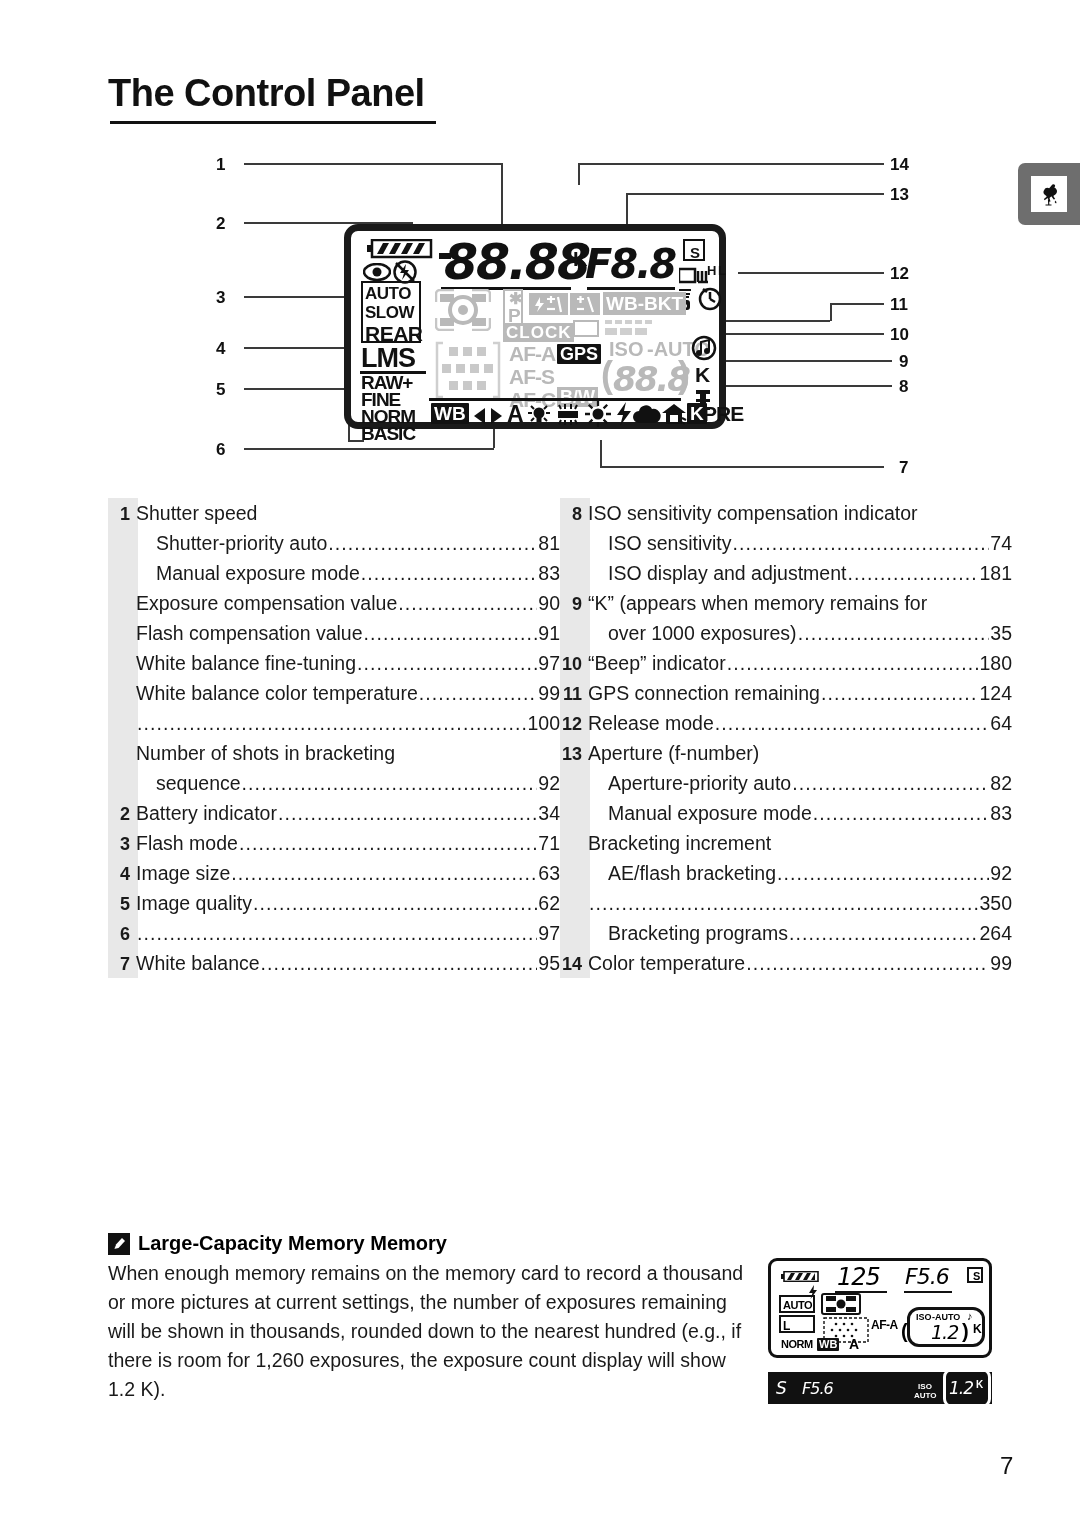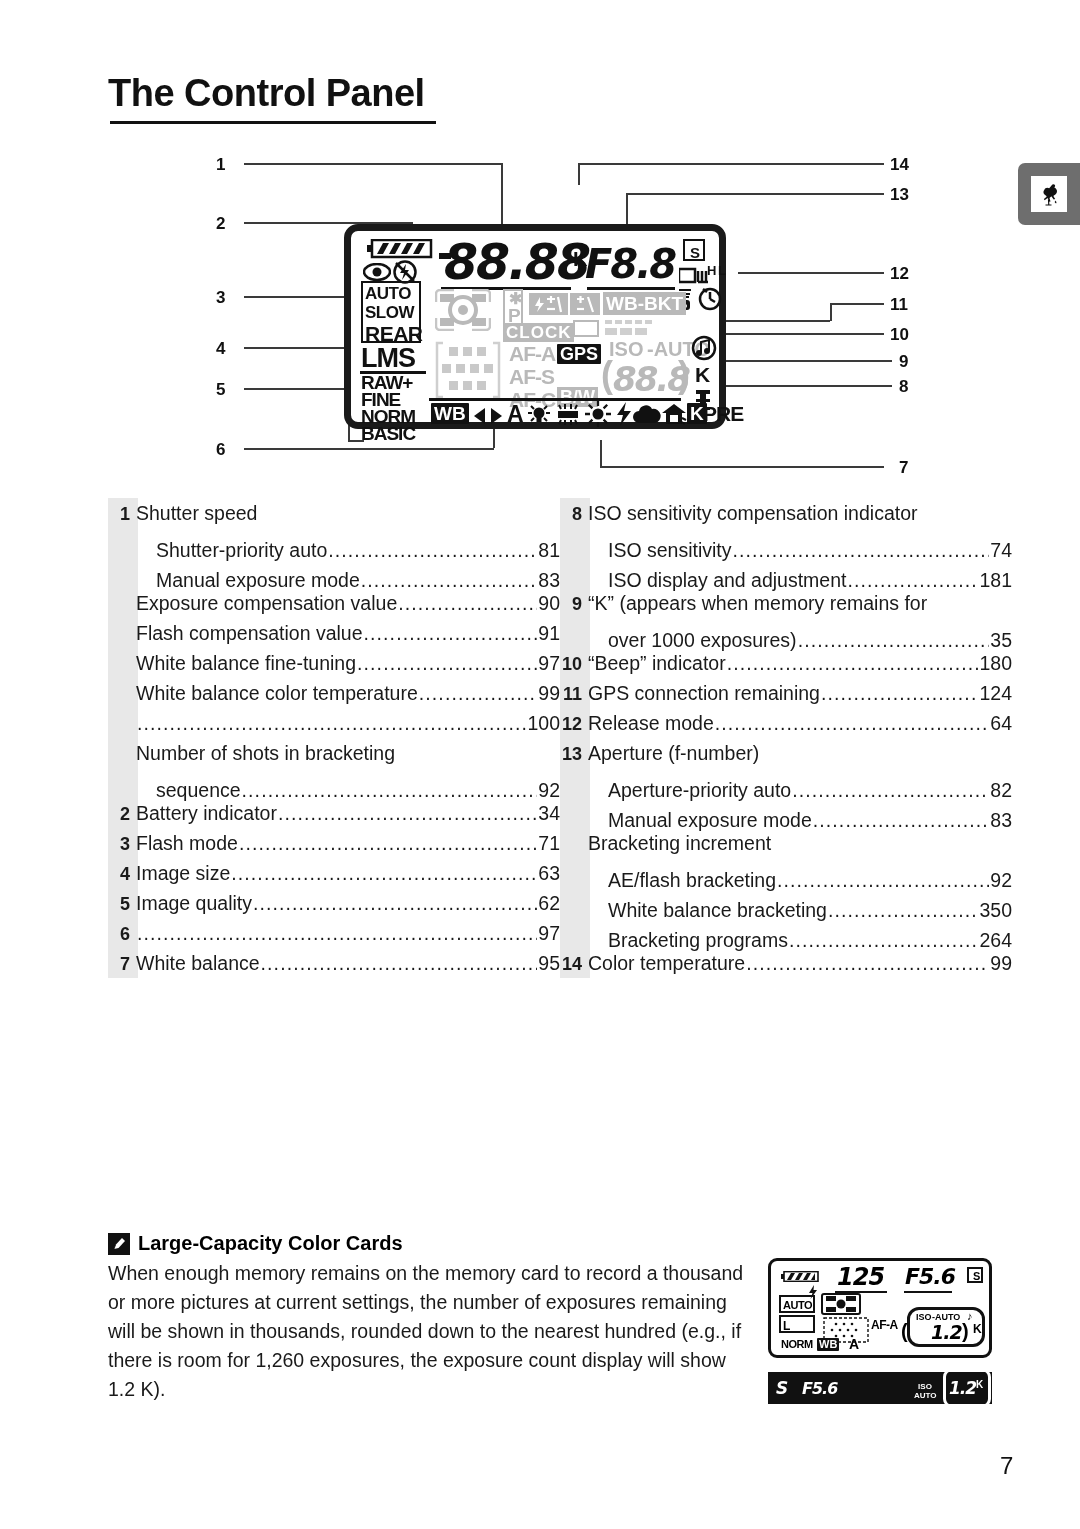--- a/index.html
+++ b/index.html
@@ -171,21 +171,21 @@
     white-space: nowrap;
     margin: 0 1px;
     color: #1a1a1a;
     letter-spacing: 1.1px;
     font-size: 19.5px;
   }
   .row .pg {
     white-space: nowrap;
     font-size: 19.5px;
   }
-  .row.indent1 .label { padding-left: 20px; margin-top: 7px; }
+  .row.indent1 .label { padding-left: 20px; }
 
   
   .note { position: absolute; left: 108px; top: 1232px; width: 650px; }
   .note-head {
     display: flex;
     align-items: center;
     font-size: 20px;
     font-weight: bold;
     margin-bottom: 4px;
   }
@@ -229,21 +229,21 @@
   .it {
     position: absolute;
     font-family: "Liberation Sans", sans-serif;
     font-weight: bold;
     line-height: 1;
     white-space: nowrap;
   }
   .idig {
     font-family: "DejaVu Sans", sans-serif;
     font-style: italic;
-    font-weight: bold;
+    font-weight: normal;
     letter-spacing: -1px;
   }
 
   
   .pageno {
     position: absolute;
     left: 1000px;
     top: 1452px;
     font-size: 24px;
     color: #111;
@@ -719,21 +719,20 @@
         <span class="label">Bracketing increment</span>
       </div>
       <div class="row indent1">
         <span class="n"></span>
         <span class="label">AE/flash bracketing</span>
         <span class="dots">........................................................................................................................</span>
         <span class="pg">92</span>
       </div>
       <div class="row indent1">
         <span class="n"></span>
-        <span class="label">White balance bracketing</span>
         <span class="dots">........................................................................................................................</span>
         <span class="pg">350</span>
       </div>
       <div class="row indent1">
         <span class="n"></span>
         <span class="label">Bracketing programs</span>
         <span class="dots">........................................................................................................................</span>
         <span class="pg">264</span>
       </div>
       <div class="row">
@@ -746,21 +745,21 @@
 </div>
 
 <div class="note">
   <div class="note-head">
     <span class="pencil-badge">
       <svg width="15" height="15" viewBox="0 0 15 15">
         <path d="M2 13 l1.5-4 L10 2 l3 3 -6.5 7 z" fill="#fff"></path>
         <path d="M2 13 l1.5-4" stroke="#111" stroke-width="0.8"></path>
       </svg>
     </span>
-    <span>Large-Capacity Color Cards</span>
+    <span>Large-Capacity Memory Memory</span>
   </div>
   <div class="note-body">When enough memory remains on the memory card to record a thousand or more pictures at current settings, the number of exposures remaining will be shown in thousands, rounded down to the nearest hundred (e.g., if there is room for 1,260 exposures, the exposure count display will show 1.2 K).</div>
 </div>
 
 <div class="inset-wrap">
 
   <div class="inset-lcd">
 
     <div class="it" style="left:10px; top:8px;">
       <svg width="38" height="11" viewBox="0 0 38 11">

